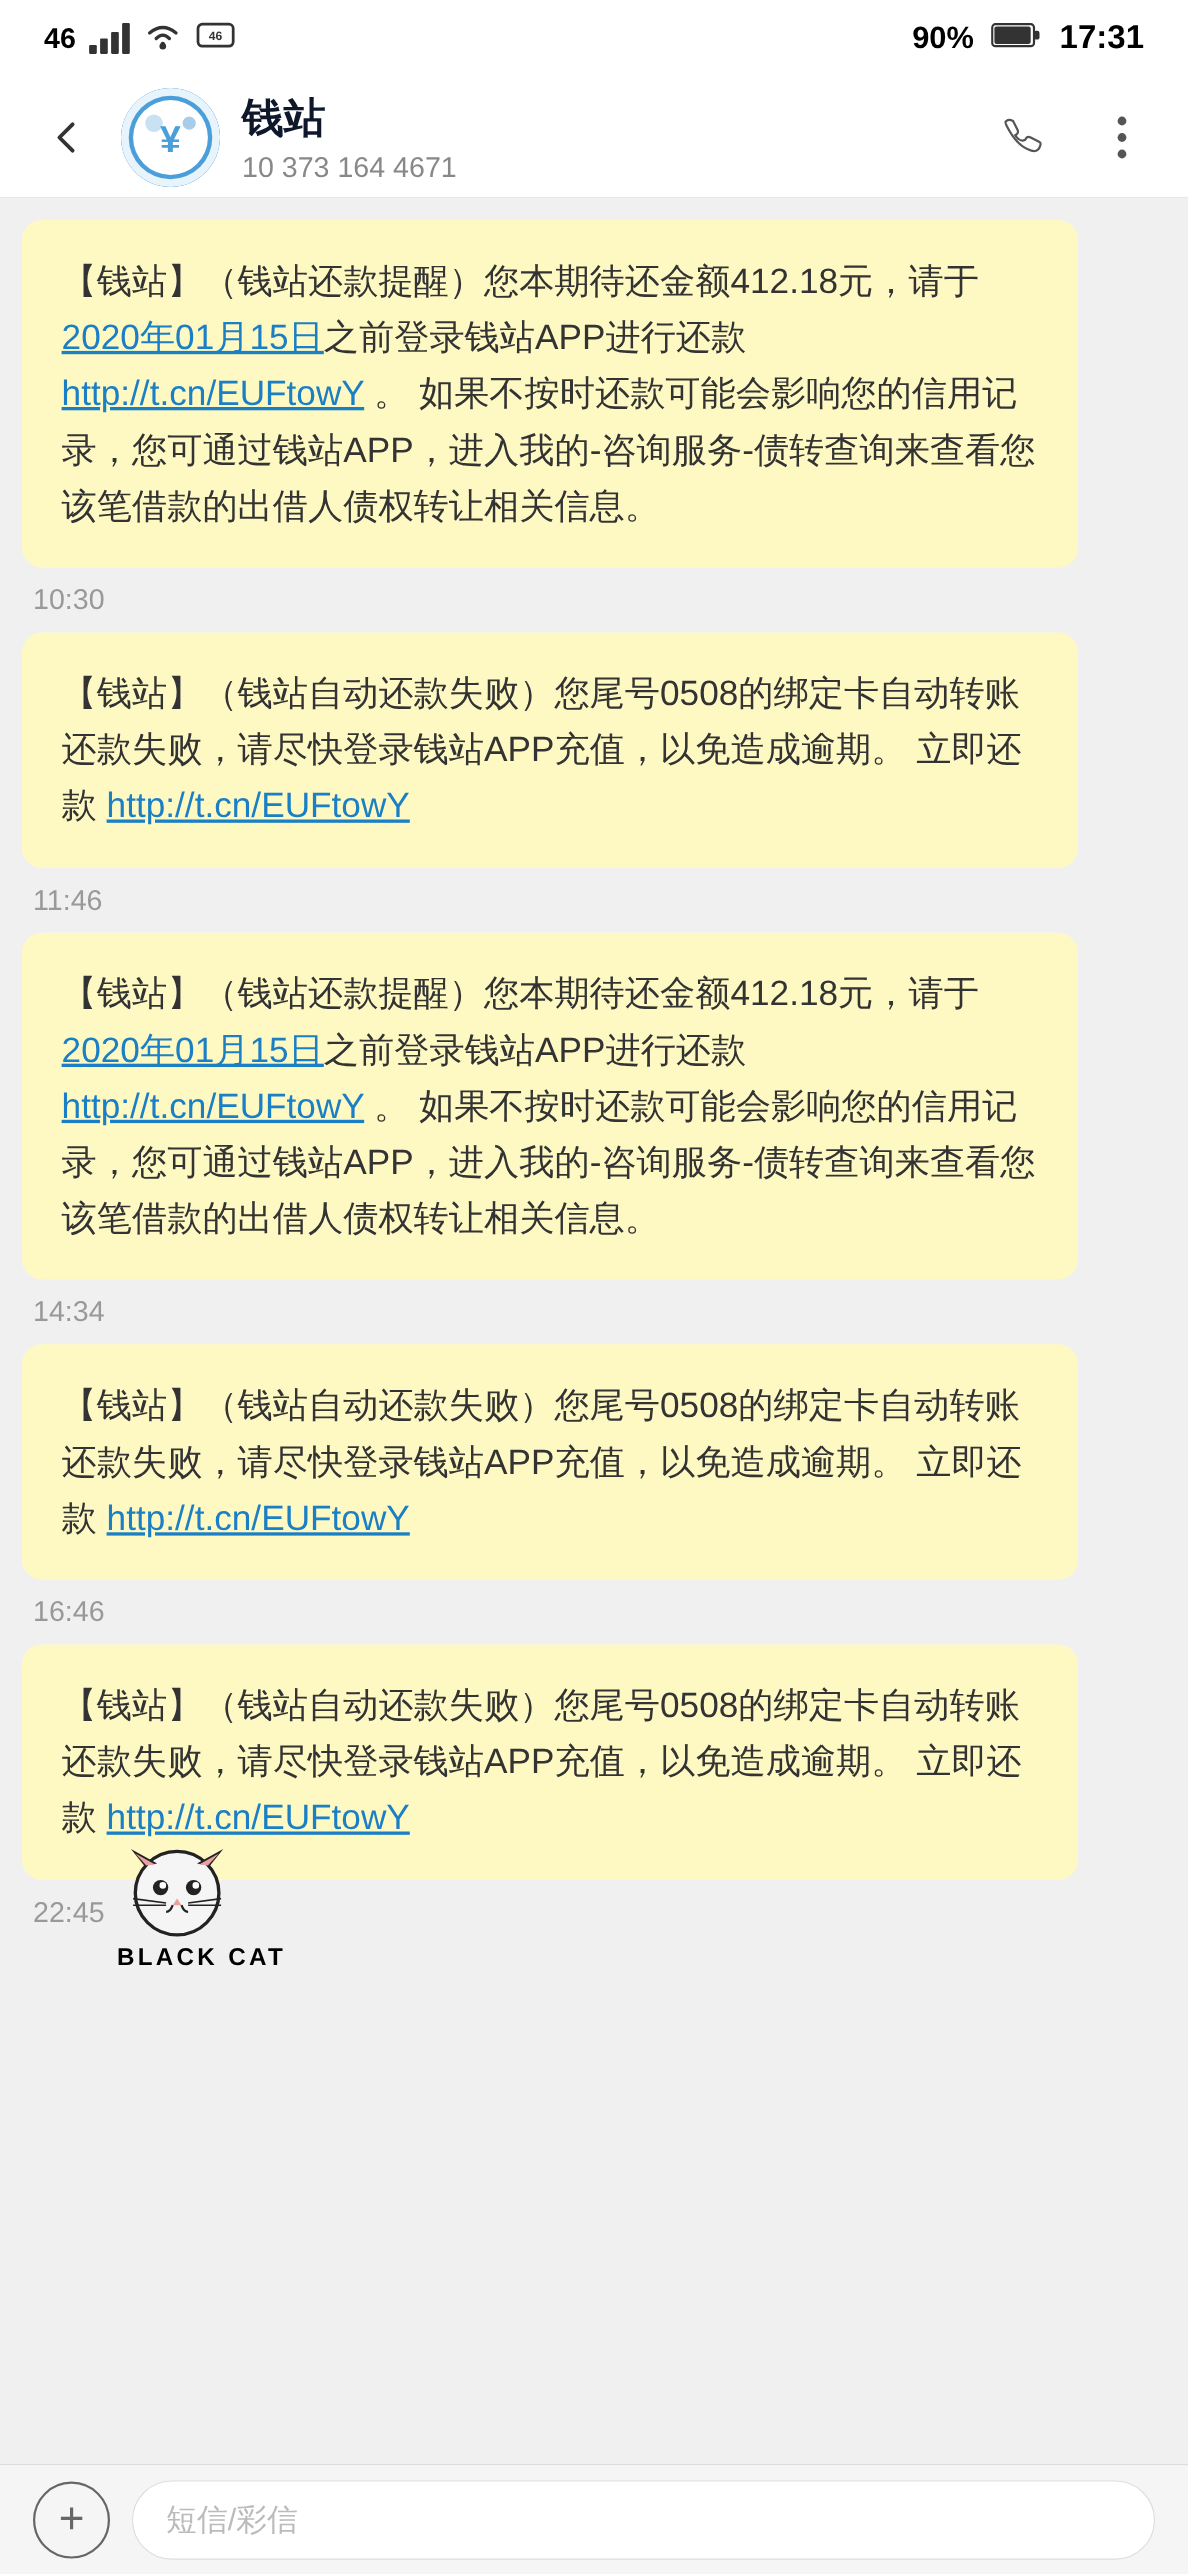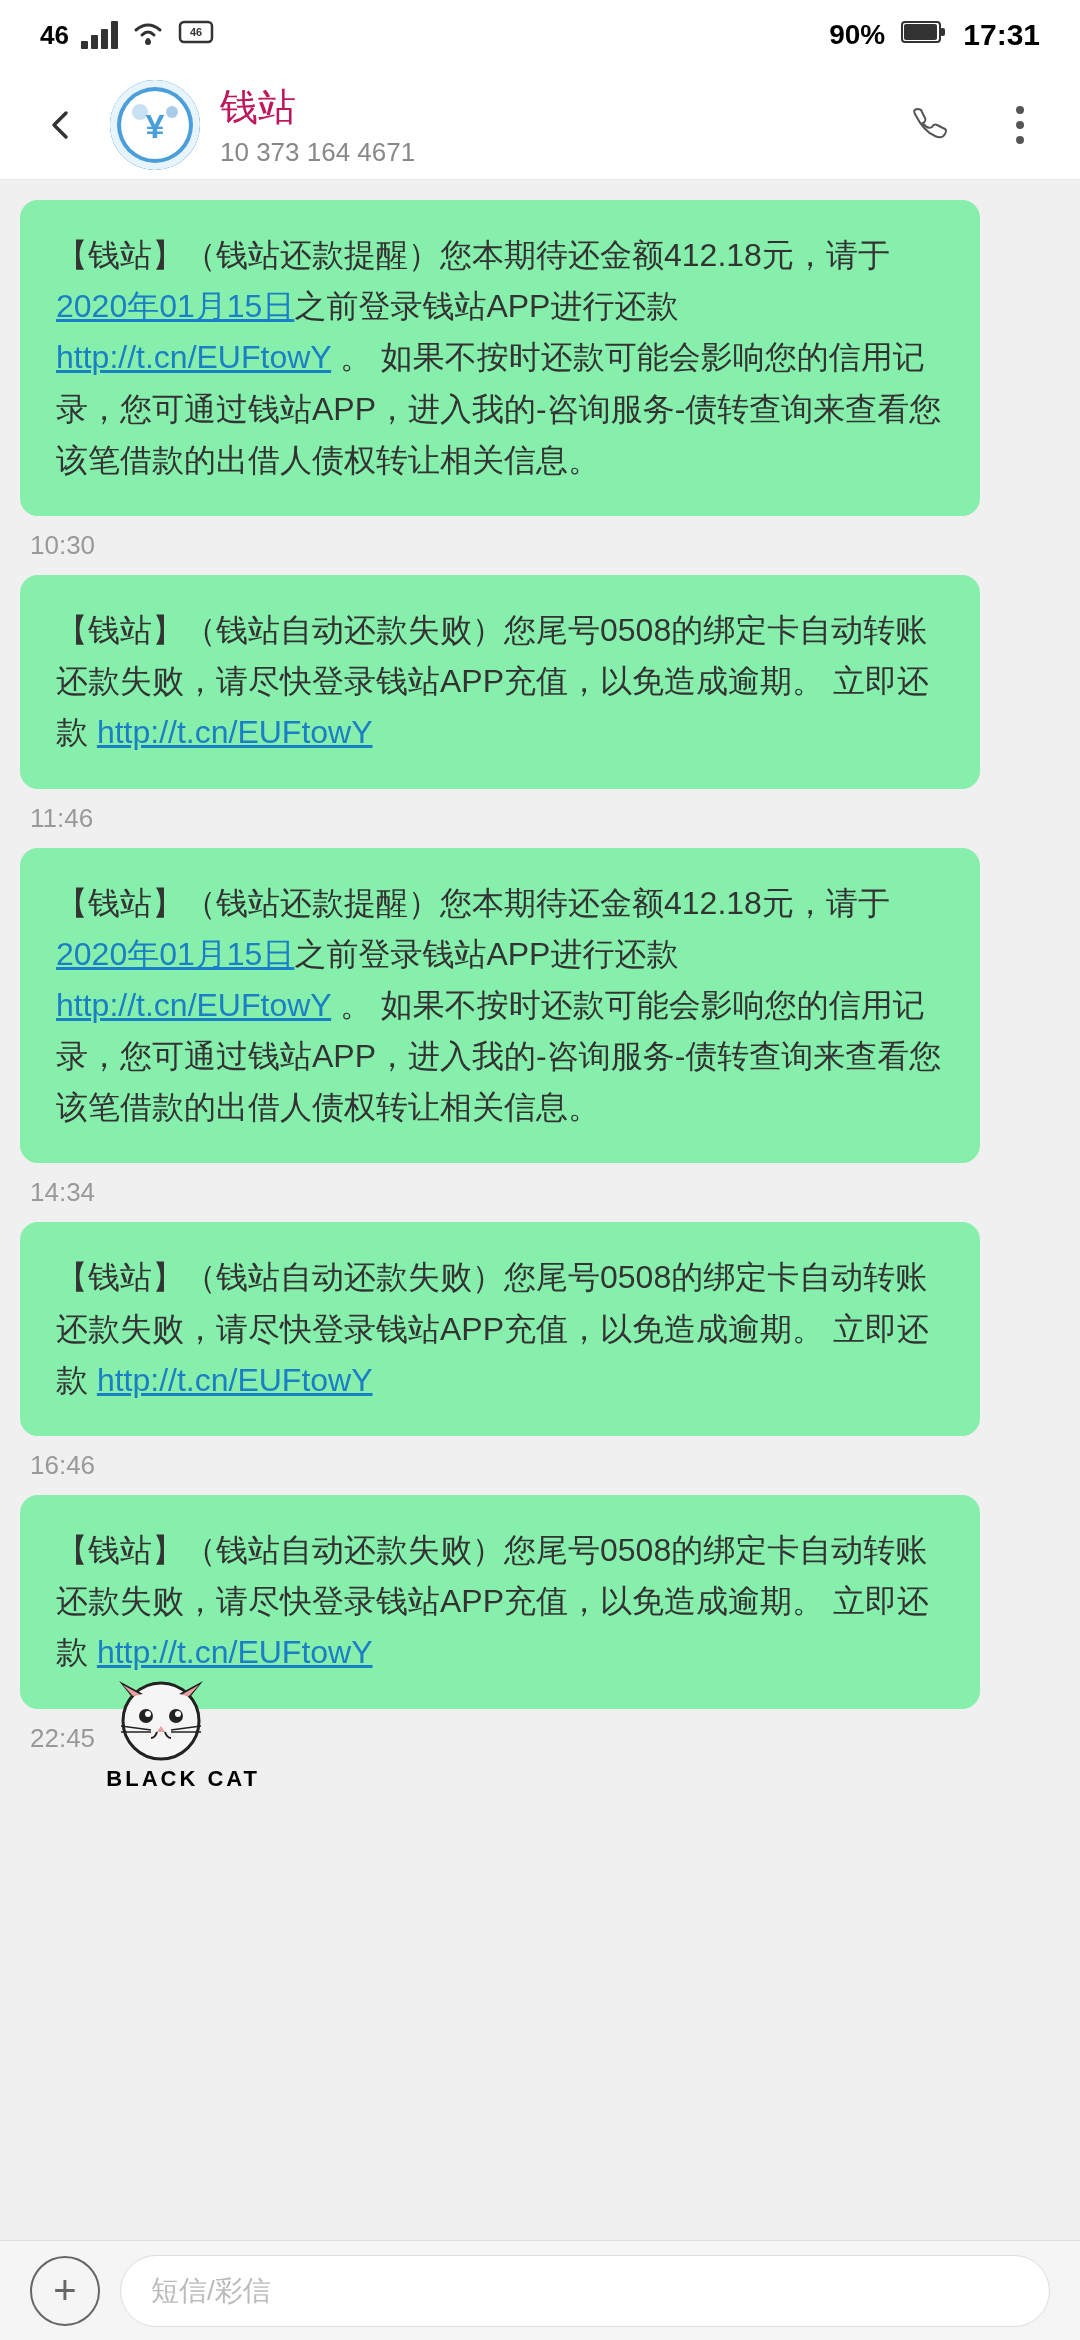--- a/index.html
+++ b/index.html
@@ -77,22 +77,22 @@
       overflow: hidden;
       flex-shrink: 0;
     }
 
     .contact-info {
       flex: 1;
     }
 
     .contact-name {
       font-size: 38px;
-      font-weight: 400;
-      color: #be185d;
+      font-weight: 700;
+      color: #0f172a;
     }
 
     .contact-number {
       font-size: 26px;
       color: #888;
       margin-top: 4px;
     }
 
     .header-actions {
       display: flex;
@@ -111,21 +111,21 @@
 
     
     .messages-area {
       height: calc(2340px - 70px - 110px - 100px);
       overflow-y: auto;
       padding: 20px 20px;
       background: #f0f0f0;
     }
 
     .message-bubble {
-      background: #86efac;
+      background: #fef9c3;
       border-radius: 18px;
       padding: 30px 36px;
       margin-bottom: 10px;
       font-size: 32px;
       line-height: 1.6;
       color: #333;
       max-width: 960px;
     }
 
     .message-time {

